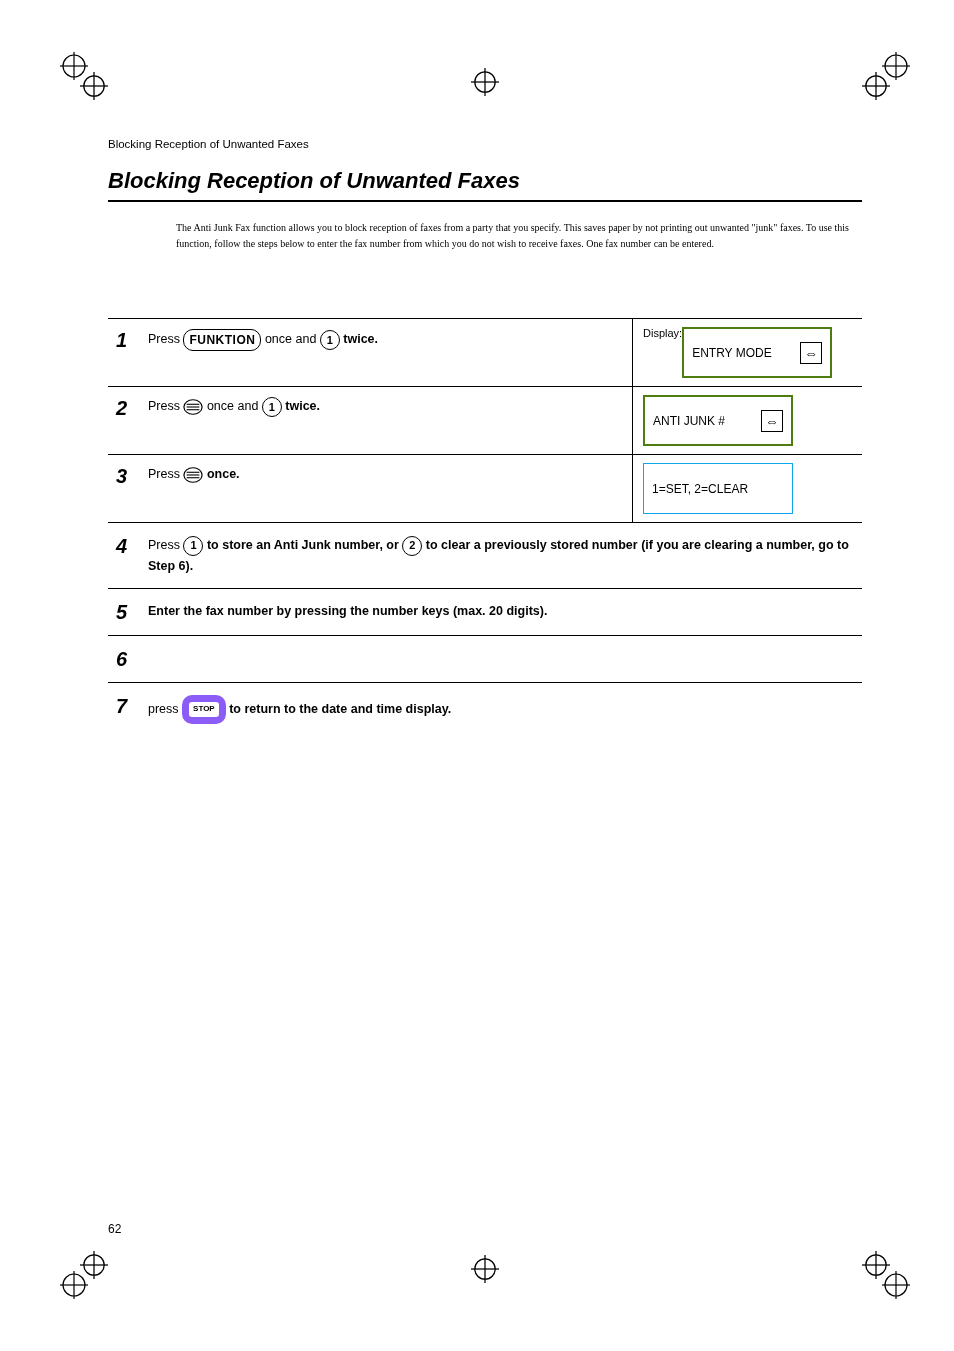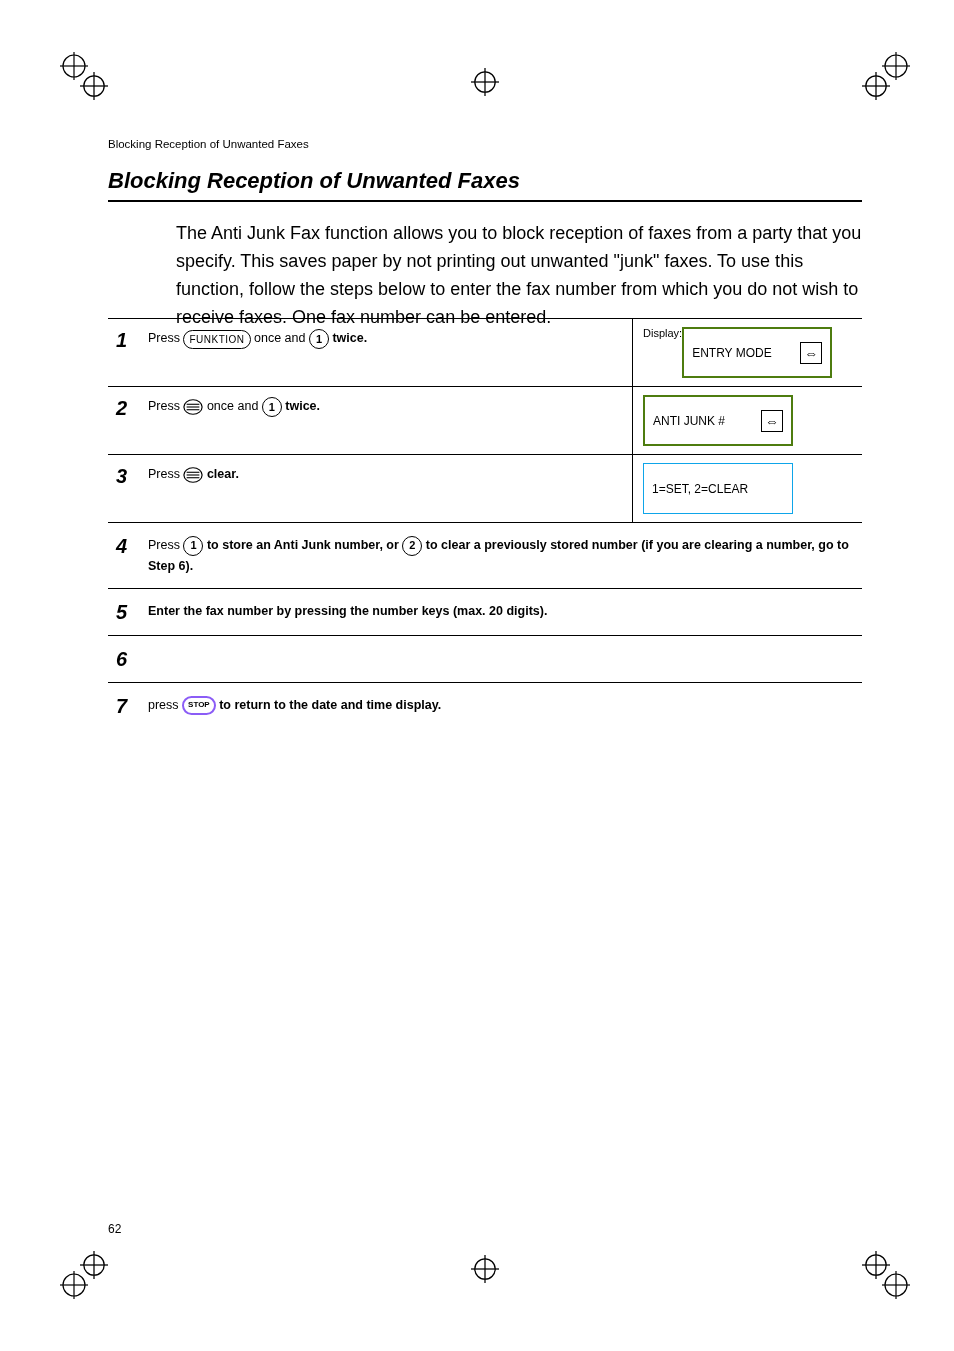--- a/index.html
+++ b/index.html
@@ -65,22 +65,23 @@
       font-style: italic;
       border-bottom: 2px solid #000;
       padding-bottom: 6px;
     }
 
     .intro-text {
       position: absolute;
       top: 220px;
       left: 168px;
       right: 100px;
-      font-size: 18px;
+      font-size: 10px;
       line-height: 1.55;
+      font-family: Liberation Serif, serif;
     }
 
     
     .steps-table {
       position: absolute;
       top: 318px;
       left: 100px;
       right: 100px;
       border-top: 1.5px solid #000;
     }
@@ -152,22 +153,22 @@
       align-items: center;
       justify-content: center;
     }
 
     
     .btn-funktion {
       display: inline-block;
       border: 1px solid #000;
       border-radius: 10px;
       padding: 1px 5px;
-      font-size: 10px;
-      font-weight: normal;
+      font-size: 12px;
+      font-weight: bold;
       vertical-align: middle;
       letter-spacing: 0.5px;
     }
 
     .btn-circle {
       display: inline-flex;
       align-items: center;
       justify-content: center;
       width: 20px;
       height: 20px;
@@ -186,21 +187,21 @@
       padding: 2px 6px;
       font-size: 8px;
       font-weight: bold;
       text-align: center;
       line-height: 1.1;
       vertical-align: middle;
     }
 
     .btn-stop {
       display: inline-block;
-      border: 2px solid #8b5cf6;
+      border: 7px solid #8b5cf6;
       border-radius: 10px;
       padding: 1px 4px;
       font-size: 8px;
       font-weight: bold;
       vertical-align: middle;
     }
 
     
     .step-row-fullwidth {
       border-bottom: 1px solid #000;
@@ -363,21 +364,21 @@
 
     <div class="step-row">
       <div class="step-left">
         <span class="step-number">3</span>
         <span class="step-instruction">
           Press <svg class="menu-btn-svg" viewBox="0 0 22 18">
               <ellipse cx="11" cy="9" rx="10" ry="8" fill="none" stroke="#000" stroke-width="1.3"></ellipse>
               <line x1="4" y1="6" x2="18" y2="6" stroke="#000" stroke-width="1.2"></line>
               <line x1="4" y1="9" x2="18" y2="9" stroke="#000" stroke-width="1.2"></line>
               <line x1="4" y1="12" x2="18" y2="12" stroke="#000" stroke-width="1.2"></line>
-            </svg> <b>clear.</b>
+            </svg> <b>once.</b>
         </span>
       </div>
       <div class="step-right">
         <div class="display-box" style="border:1px solid #0ea5e9; padding: 4px 8px; font-size:12px;">
           <span>1=SET, 2=CLEAR</span>
         </div>
       </div>
     </div>
 
     <div class="step-row-fullwidth">

